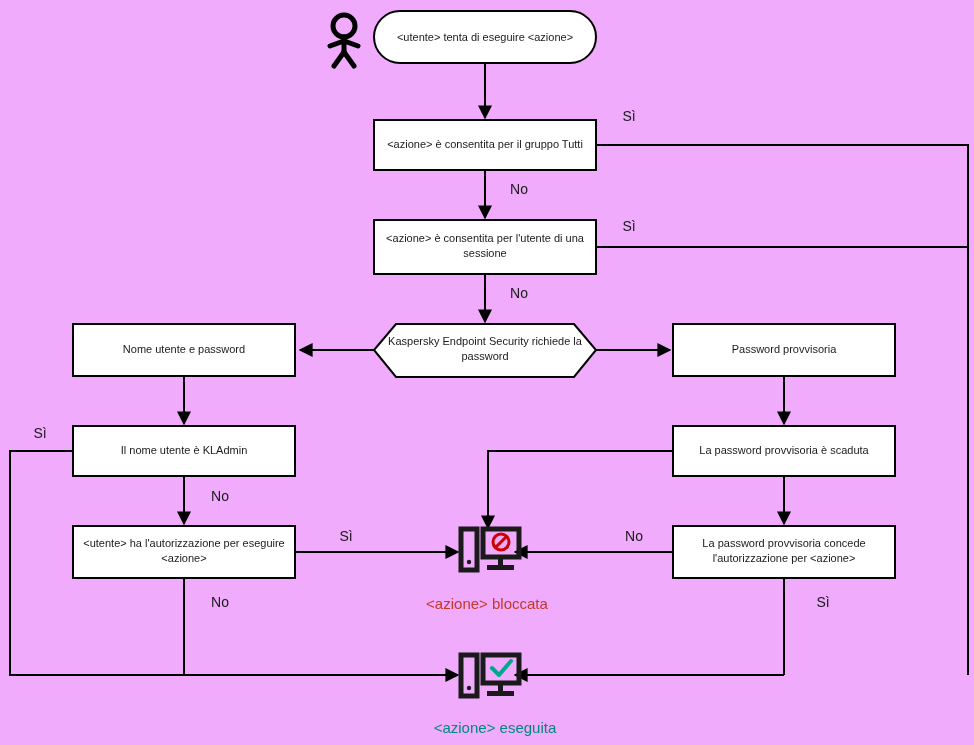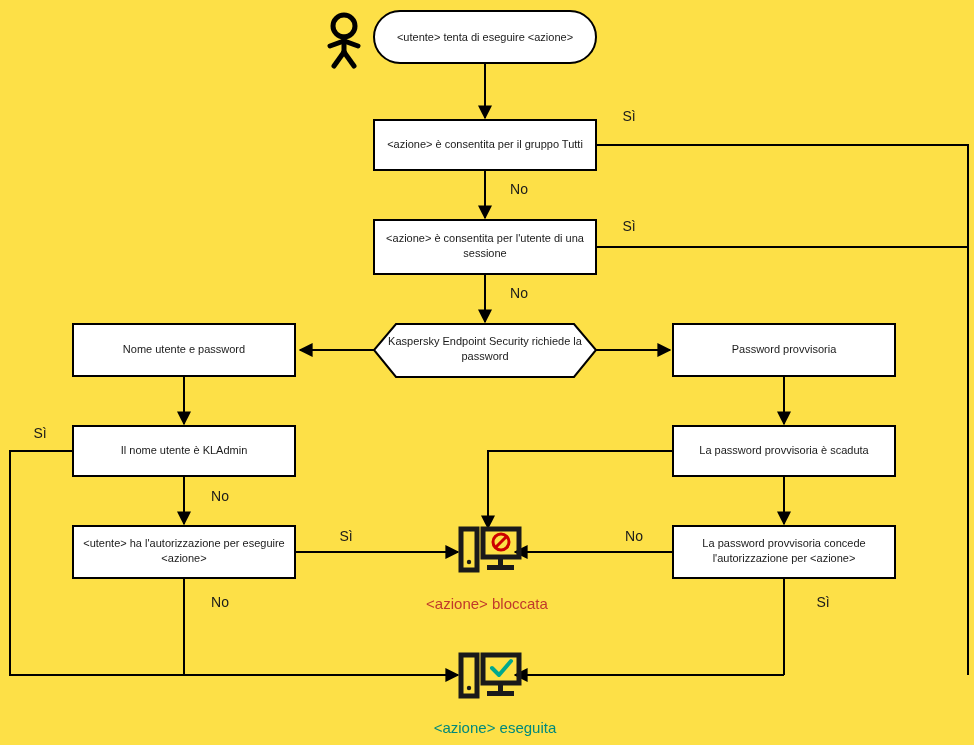--- a/index.html
+++ b/index.html
@@ -4,21 +4,21 @@
 <style>
   html, body {
     margin: 0;
     padding: 0;
     background: #ffffff;
   }
   #canvas-wrap {
     position: relative;
     width: 974px;
     height: 745px;
-    background: #fde047;
+    background: #f0abfc;
     font-family: "Liberation Sans", sans-serif;
   }
   svg#flow {
     display: block;
     width: 974px;
     height: 745px;
   }
   .node-box {
     fill: #ffffff;
     stroke: #000000;

